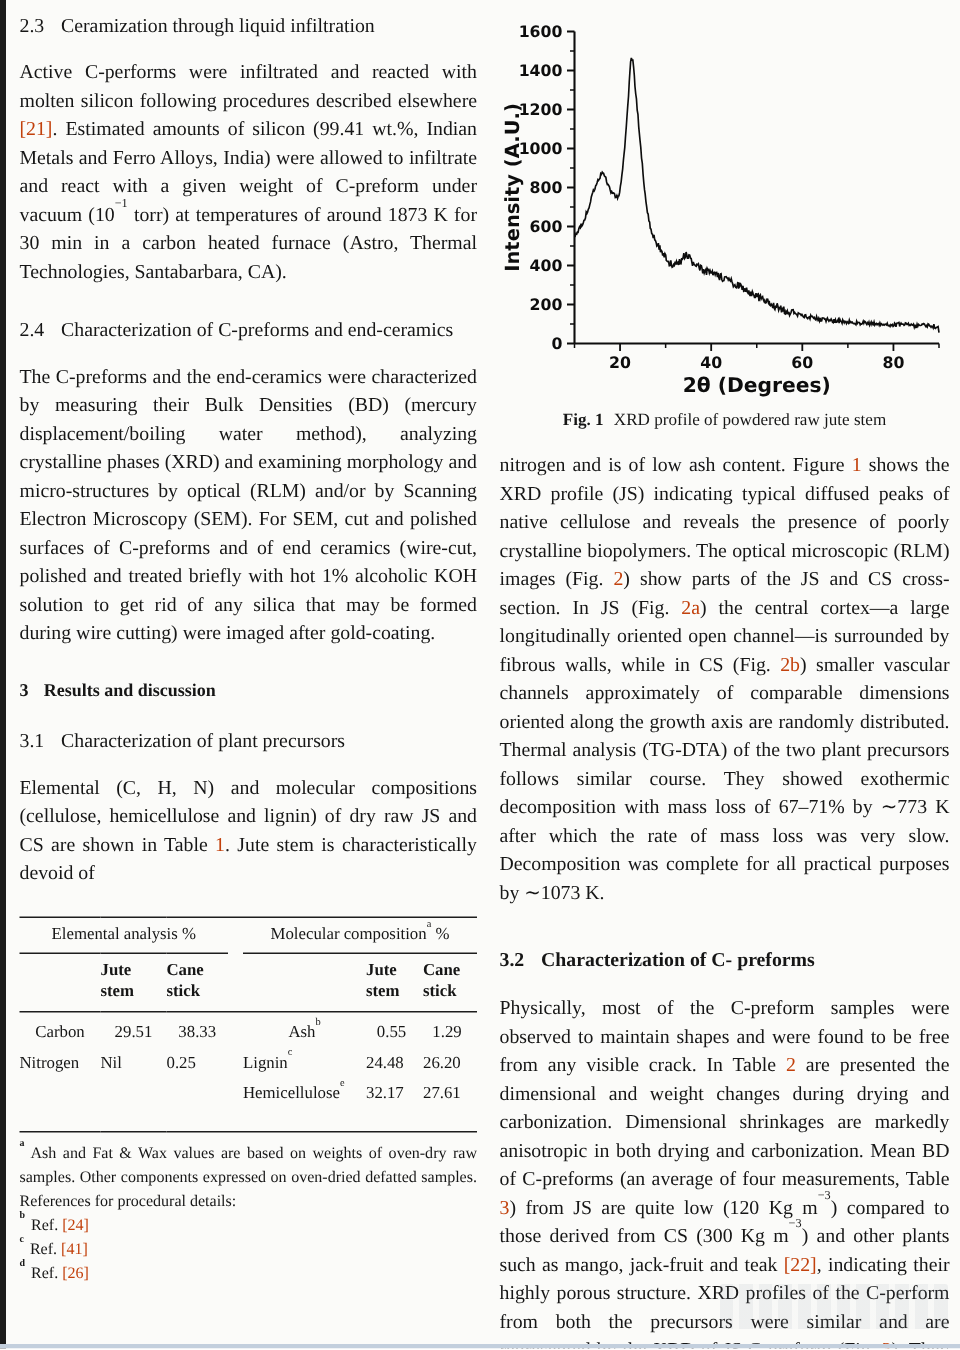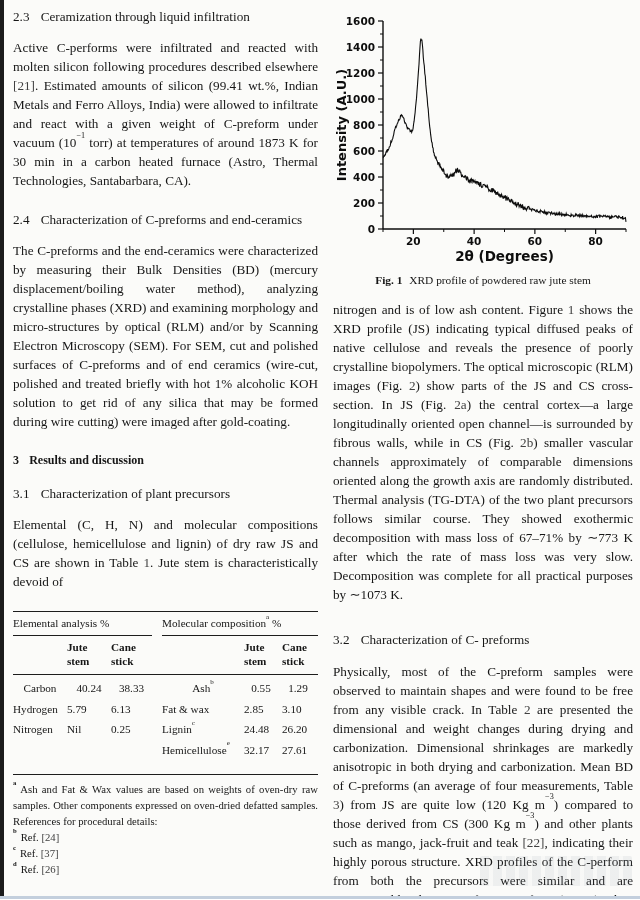--- a/index.html
+++ b/index.html
@@ -15,45 +15,45 @@
   p{margin:0;}
   .hsub{font-weight:normal;font-size:13.2px;margin:0;}
   .hmain{font-weight:bold;font-size:12px;margin:0;}
   .h-num{margin-right:0.85em;}
   .m-p1{margin-top:12px;}
   .h-24{margin-top:20px;}
   .m-p2{margin-top:12px;}
   .h-3{margin-top:21px;}
   .h-31{margin-top:15px;}
   .m-p3{margin-top:12px;}
-  .ref{color:#404040;}
+  .ref{color:#c2410c;}
   sup{font-size:0.62em;line-height:0;position:relative;top:-0.5em;}
   
   .table-block{margin-top:20px;}
   .t-caption{font-size:11.2px;line-height:1.3;margin-bottom:7px;text-align:left;}
   .t-caption .cap-label{font-weight:bold;margin-right:0.6em;}
   table.t1{width:100%;border-collapse:collapse;table-layout:fixed;font-size:11.2px;line-height:1.3;}
   table.t1 td,table.t1 th{padding:0;vertical-align:top;font-weight:normal;text-align:left;}
-  tr.grp th{border-bottom:1.1px solid #1d1d1d;padding:4px 0 4px;}
+  tr.grp th{border-bottom:1.1px solid #1d1d1d;padding:4px 0 4px;text-align:center;}
   tr.grp .sp{border-bottom:none;}
   tr.toprule td{border-top:1.4px solid #1d1d1d;}
   tr.colhead td{padding:4px 0 5px;font-weight:bold;}
   tr.colhead{border-bottom:1.2px solid #1d1d1d;}
   tbody.t1b tr td{padding:3px 0 3px;}
   tbody.t1b tr:first-child td{padding-top:6px;text-align:center;}
   tbody.t1b tr:last-child td{border-bottom:1.2px solid #1d1d1d;padding-bottom:17px;}
   .num-r{text-align:right;padding-right:4px !important;}
   .fnotes{margin-top:6px;font-size:10.7px;line-height:1.5;text-align:justify;}
   .fn sup{font-weight:bold;margin-right:4px;}
   
   .figure{margin:0 0 12px 0;}
   .figure svg{display:block;}
   .f-caption{font-size:11.4px;line-height:1.3;margin-top:8px;text-align:center;}
   .f-caption .cap-label{font-weight:bold;margin-right:0.6em;}
-  .h-32{margin-top:26px;}
+  .h-32{margin-top:26px;font-weight:bold;}
   .m-p5{margin-top:13px;}
   .watermark{position:absolute;right:8px;bottom:14px;width:152px;height:30px;
      background:repeating-linear-gradient(90deg, rgba(140,152,165,0.22) 0 9px, rgba(140,152,165,0.05) 9px 13px);
      opacity:0.55;border-radius:2px;}
 </style>
 </head>
 <body>
 
 <div class="page">
   <div class="edge-left"></div>
@@ -97,35 +97,26 @@
             <td>Cane stick</td>
             <td></td>
             <td></td>
             <td class="num-r">Jute stem</td>
             <td class="num-r">Cane stick</td>
           </tr>
           </tbody>
             <tbody class="t1b">
               <tr>
                 <td>Carbon</td>
-                <td>40.24</td>
+                <td>29.51</td>
                 <td>38.33</td>
                 <td></td>
                 <td>Ash<sup>b</sup></td>
                 <td class="num-r">0.55</td>
                 <td class="num-r">1.29</td>
-              </tr>
-              <tr>
-                <td>Hydrogen</td>
-                <td>5.79</td>
-                <td>6.13</td>
-                <td></td>
-                <td>Fat &amp; wax</td>
-                <td class="num-r">2.85</td>
-                <td class="num-r">3.10</td>
               </tr>
               <tr>
                 <td>Nitrogen</td>
                 <td>Nil</td>
                 <td>0.25</td>
                 <td></td>
                 <td>Lignin<sup>c</sup></td>
                 <td class="num-r">24.48</td>
                 <td class="num-r">26.20</td>
               </tr>
@@ -136,21 +127,21 @@
                 <td></td>
                 <td>Hemicellulose<sup>e</sup></td>
                 <td class="num-r">32.17</td>
                 <td class="num-r">27.61</td>
               </tr>
             </tbody>
         </table>
         <div class="fnotes">
             <div class="fn"><sup>a</sup>Ash and Fat &amp; Wax values are based on weights of oven-dry raw samples. Other components expressed on oven-dried defatted samples. References for procedural details:</div>
             <div class="fn"><sup>b</sup>Ref. <span class="ref">[24]</span></div>
-            <div class="fn"><sup>c</sup>Ref. <span class="ref">[37]</span></div>
+            <div class="fn"><sup>c</sup>Ref. <span class="ref">[41]</span></div>
             <div class="fn"><sup>d</sup>Ref. <span class="ref">[26]</span></div>
           </div>
       </div>
     </div>
 
     <div class="col col-right">
       <figure class="figure">
         <svg width="300" height="258" viewBox="0 0 300 258" xmlns="http://www.w3.org/2000/svg">
             <line x1="50" y1="14" x2="50" y2="222" stroke="#0d0d0d" stroke-width="1.4"></line>
             <line x1="50" y1="222" x2="293" y2="222" stroke="#0d0d0d" stroke-width="1.4"></line>

